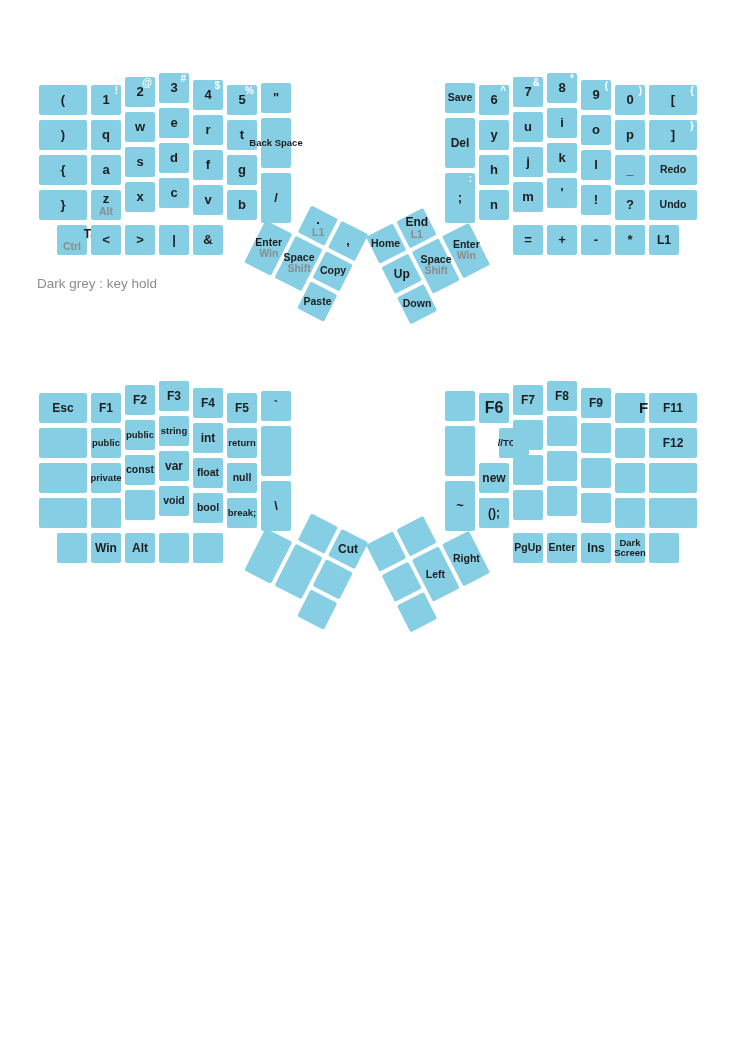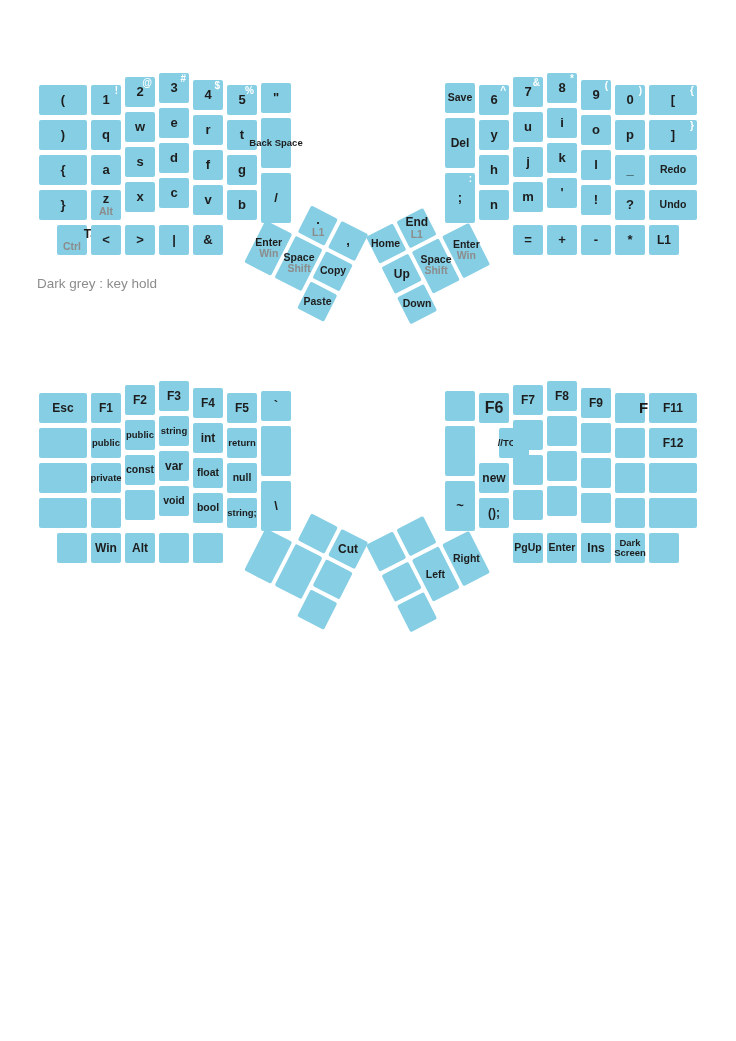--- a/index.html
+++ b/index.html
@@ -539,21 +539,21 @@
           <span class="m" style="font-size: 9.5px;">return</span>
         </span>
       </div>
       <div class="key" style="left: 227px; top: 463px; width: 30px; height: 30px;">
         <span class="lbls">
           <span class="m" style="font-size: 10.5px;">null</span>
         </span>
       </div>
       <div class="key" style="left: 227px; top: 498px; width: 30px; height: 30px;">
         <span class="lbls">
-          <span class="m" style="font-size: 9.5px;">string;</span>
+          <span class="m" style="font-size: 9.5px;">break;</span>
         </span>
       </div>
       <div class="key" style="left: 261px; top: 391px; width: 30px; height: 30px;">
         <span class="lbls">
           <span class="m" style="font-size: 13px;">`</span>
         </span>
       </div>
       <div class="key" style="left: 261px; top: 426px; width: 30px; height: 50px;"></div>
       <div class="key" style="left: 261px; top: 481px; width: 30px; height: 50px;">
         <span class="lbls">

